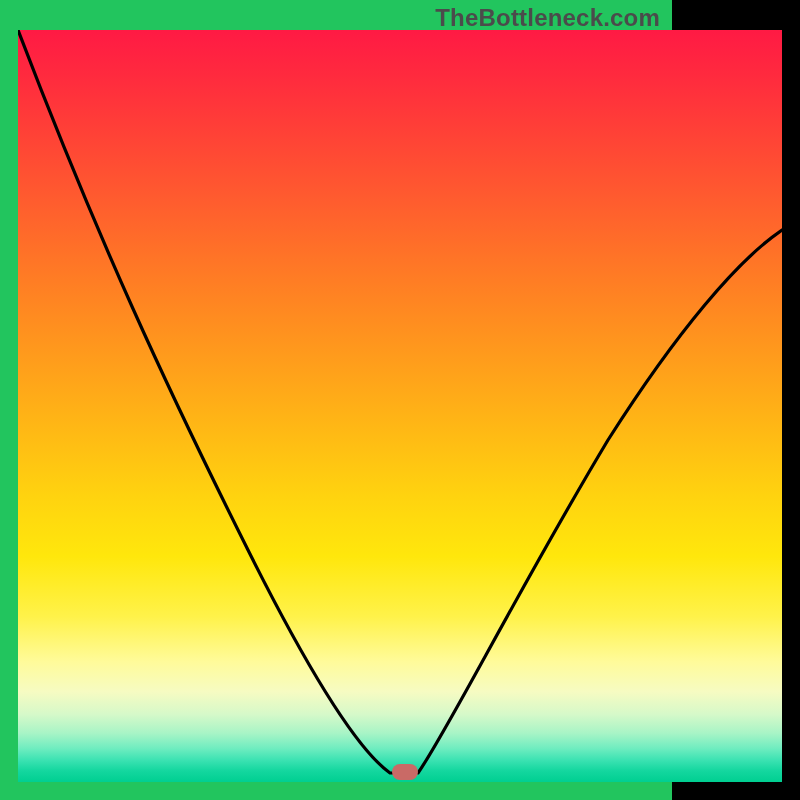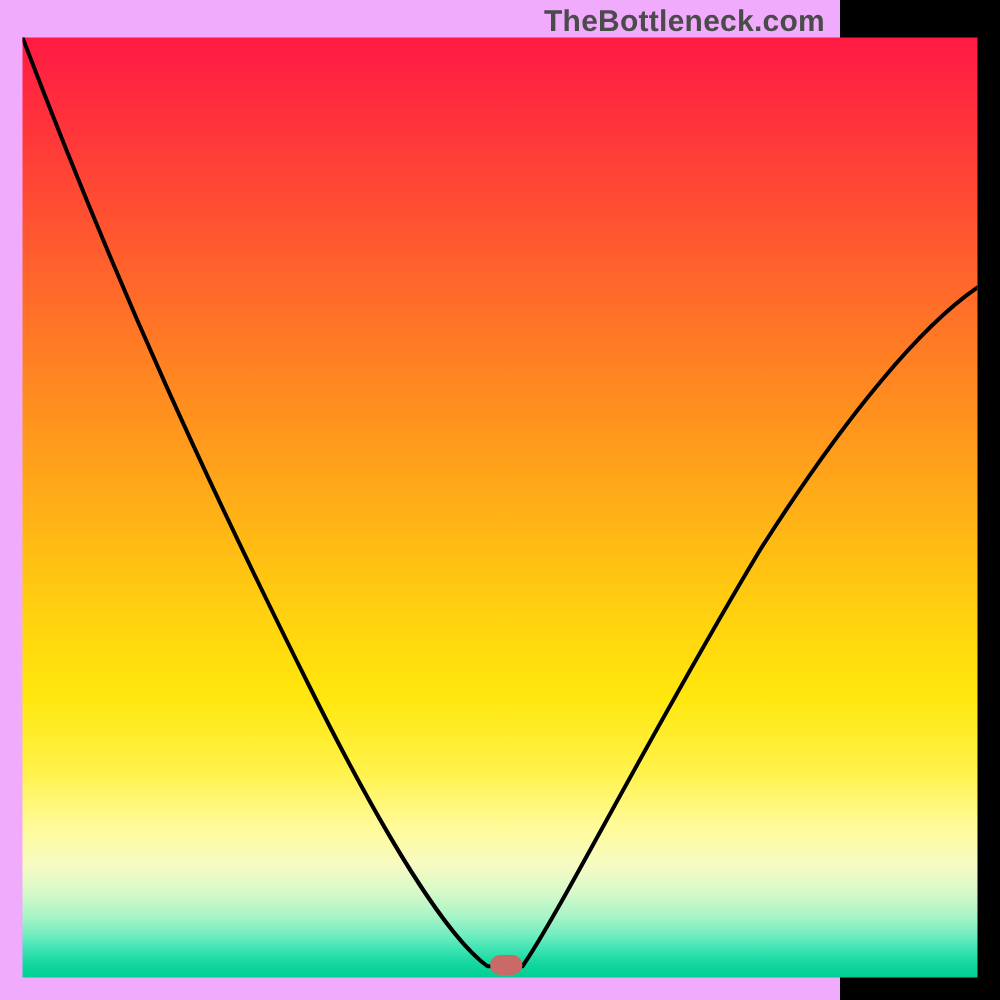--- a/index.html
+++ b/index.html
@@ -8,21 +8,21 @@
     width: 800px;
     height: 800px;
     background: #000;
     font-family: Arial, Helvetica, sans-serif;
     overflow: hidden;
   }
   .frame {
     position: relative;
     width: 672px;
     height: 800px;
-    background: #f0abfc;
+    background: #22c55e;
   }
   .watermark {
     position: absolute;
     top: 4px;
     right: 12px;
     color: #4b4b4b;
     font-size: 24px;
     font-weight: 600;
     letter-spacing: 0.2px;
     z-index: 10;

